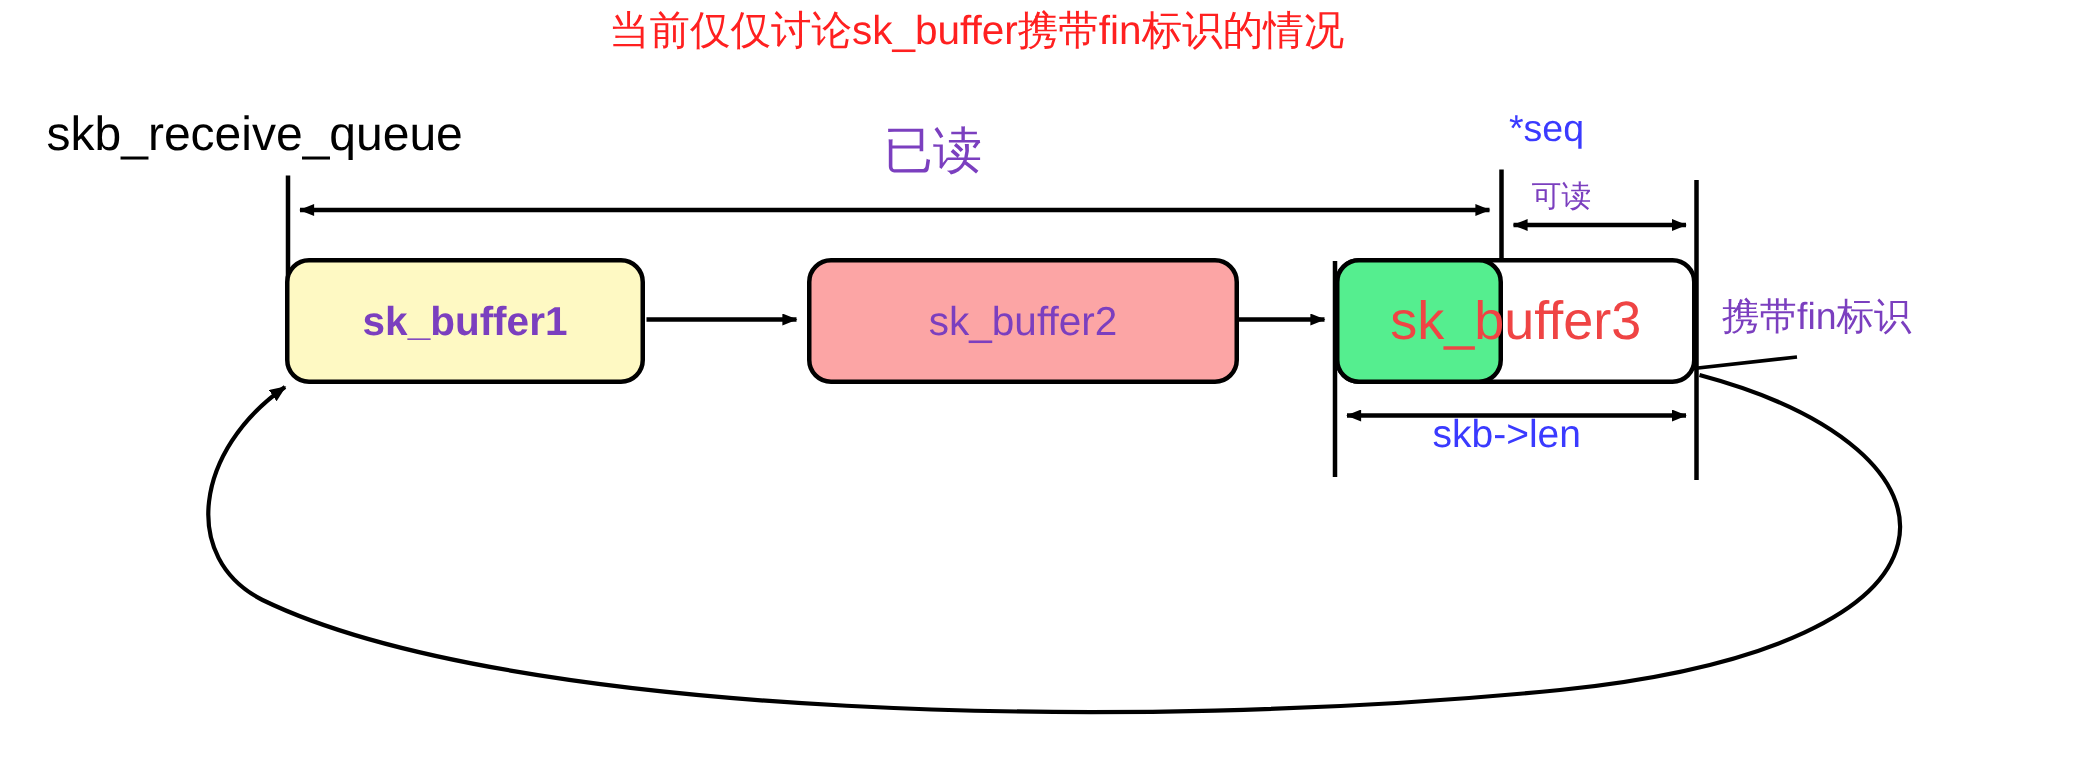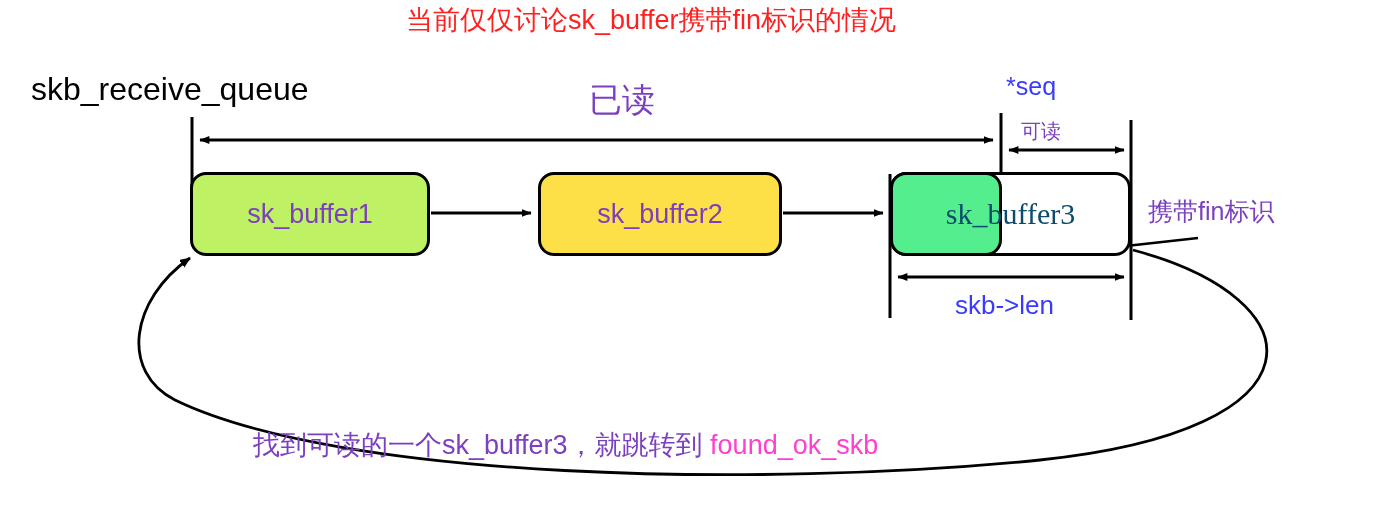--- a/index.html
+++ b/index.html
@@ -62,21 +62,21 @@
   }
   #label-readable {
     left: 1021px;
     top: 121px;
     font-size: 20px;
     color: #7B3FBF;
     text-align: right;
   }
   #label-skblen {
     left: 955px;
-    top: 292px;
+    top: 276px;
     font-size: 26px;
     color: #3A3AFF;
   }
   #label-fin {
     left: 1148px;
     top: 199px;
     font-size: 25px;
     color: #7B3FBF;
   }
 
@@ -90,48 +90,48 @@
     align-items: center;
     justify-content: center;
   }
   .skb-box .skb-label {
     font-size: 27px;
     color: #7B3FBF;
     white-space: nowrap;
   }
   #box1 {
     left: 190px;  top: 172px;  width: 240px; height: 84px;
-    background: #bef264;
+    background: #fef9c3;
+    font-weight: bold;
   }
   #box2 {
-    left: 538px;  top: 172px;  width: 244px; height: 84px;
-    background: #fde047;
+    left: 538px;  top: 172px;  width: 288px; height: 84px;
+    background: #fca5a5;
   }
   
   #box3 {
     left: 890px;  top: 172px;  width: 241px; height: 84px;
     background: #ffffff;
   }
   #box3-green {
     left: 890px;  top: 172px;  width: 112px; height: 84px;
     background: #55EE8F;
     z-index: 3;
   }
   #box3-text {
     position: absolute;
     left: 890px; top: 172px; width: 241px; height: 84px;
     display: flex; align-items: center; justify-content: center;
     z-index: 4;
     pointer-events: none;
   }
   #box3-text .skb-label {
-    font-size: 30px;
-    color: #0c4a6e;
+    font-size: 36px;
+    color: #ef4444;
     white-space: nowrap;
-    font-family: Liberation Serif, serif;
   }
 
   
   #caption {
     left: 253px;
     top: 432px;
     font-size: 27px;
     color: #7B3FBF;
   }
   #caption .accent {
@@ -200,17 +200,14 @@
   <div class="skb-box" id="box2">
     <span class="skb-label">sk_buffer2</span>
   </div>
 
   <div class="skb-box" id="box3"></div>
   <div class="skb-box" id="box3-green"></div>
   <div id="box3-text">
     <span class="skb-label">sk_buffer3</span>
   </div>
 
-  <div class="txt" id="caption">
-    <span>找到可读的一个sk_buffer3，就跳转到 </span><span class="accent">found_ok_skb</span>
-  </div>
 
 </div>
 
 </body></html>

